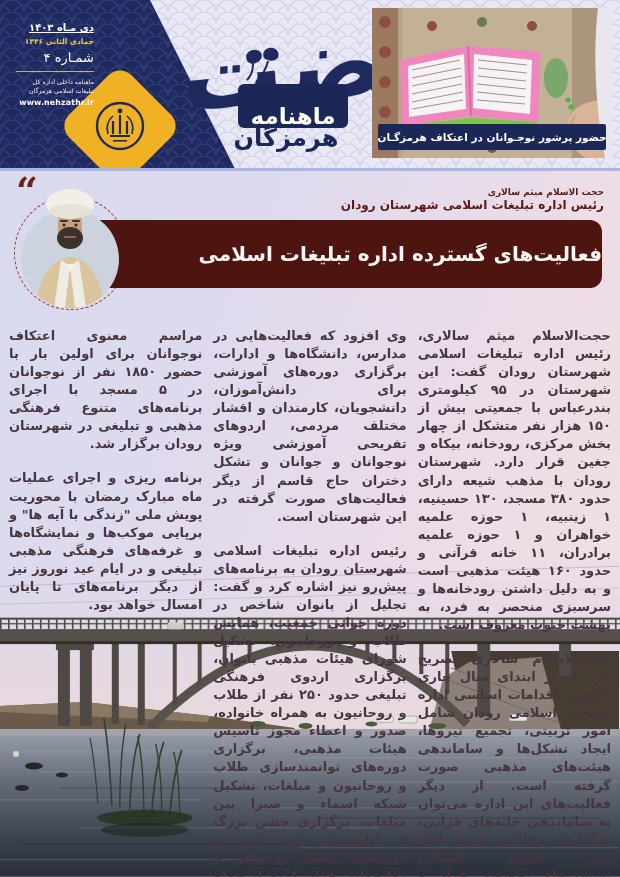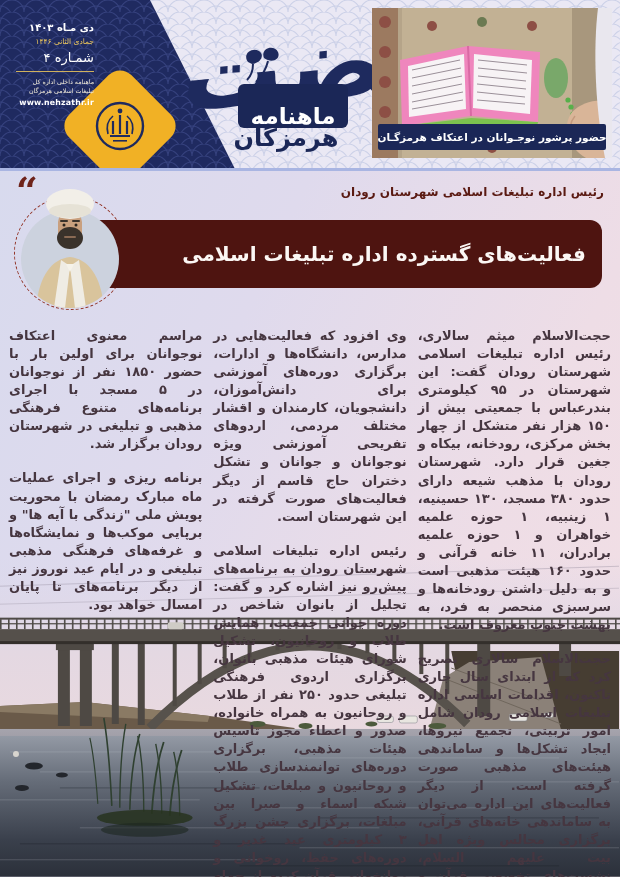--- a/index.html
+++ b/index.html
@@ -10,22 +10,22 @@
   }
   
   .header{position:absolute;left:0;top:0;width:620px;height:171px;overflow:hidden;}
   .hdr-bg{position:absolute;left:0;top:0;}
   .calli{
     position:absolute;left:183px;top:14px;z-index:1;color:#1e2a5e;
     font-size:100px;font-weight:bold;line-height:1;
     transform:skewX(-6deg) rotate(-5deg);white-space:nowrap;direction:rtl;
   }
   .date-block{position:absolute;left:10px;top:22px;width:84px;z-index:4;direction:rtl;text-align:right;color:#fff;}
-  .date-line1{font-size:10px;font-weight:bold;letter-spacing:.5px;}
-  .date-line2{font-size:7.5px;color:#eec85c;margin-top:4px;font-weight:normal;}
+  .date-line1{font-size:10px;font-weight:bold;letter-spacing:.5px;text-decoration:underline;}
+  .date-line2{font-size:7.5px;color:#eec85c;margin-top:4px;font-weight:bold;}
   .date-line3{font-size:13px;font-weight:normal;margin-top:4px;}
   .date-div{border-top:1px solid rgba(238,200,92,.85);margin:6px 0 5px 6px;}
   .org-line{font-size:6.3px;color:#f3ecd9;line-height:1.5;}
   .site-line{font-size:7.8px;font-weight:bold;color:#fff;margin-top:2px;letter-spacing:.2px;}
   .diamond{
     position:absolute;left:76px;top:82px;width:88px;height:88px;z-index:3;
     background:#f1b125;border-radius:16px;transform:rotate(45deg);
     box-shadow:0 0 0 1px rgba(0,0,0,.04);
   }
   .diamond-inner{position:absolute;inset:0;display:flex;align-items:center;justify-content:center;transform:rotate(-45deg);}
@@ -47,21 +47,21 @@
   }
   .hdr-sep{position:absolute;left:0;top:168px;width:620px;height:3px;background:#a9b5e2;z-index:5;}
   
   .quote-glyph{
     position:absolute;left:16px;top:172px;z-index:2;color:#6e231a;
     font-family:"DejaVu Serif",serif;font-weight:bold;font-size:38px;line-height:1;
   }
   .dashed-ring{position:absolute;left:14px;top:196px;width:112px;height:112px;border:1.6px dashed #93362a;border-radius:50%;z-index:1;}
   .band{
     position:absolute;left:56px;top:220px;width:546px;height:68px;background:#4e1410;border-radius:12px;z-index:2;
-    display:flex;flex-direction:column;align-items:center;justify-content:center;padding-left:110px;box-sizing:border-box;
+    display:flex;flex-direction:column;justify-content:center;padding-left:110px;box-sizing:border-box;
   }
   .band .h1{color:#fbf7f4;font-size:20px;font-weight:bold;direction:rtl;line-height:30px;white-space:nowrap;}
   .band .h2{color:#fbf7f4;font-size:21px;font-weight:bold;direction:rtl;line-height:31px;white-space:nowrap;}
   .kicker{position:absolute;right:16px;top:186px;z-index:2;text-align:right;direction:rtl;color:#5a1a12;}
   .kicker .k1{font-size:9px;font-weight:bold;line-height:13px;}
   .kicker .k2{font-size:12px;font-weight:bold;line-height:13px;}
   .portrait{position:absolute;left:20px;top:180px;z-index:3;}
   
   .article{
     position:absolute;left:9px;right:9px;top:311px;z-index:1;
@@ -200,20 +200,21 @@
       <div class="photo-caption">حضور پرشور نوجـوانان در اعتکاف هرمزگـان</div>
     </div>
 
     <div class="hdr-sep"></div>
   </div>
 
   <div class="quote-glyph">“</div>
   <div class="dashed-ring"></div>
 
   <div class="kicker">
+    <div class="k1">حجت الاسلام میثم سالاری</div>
     <div class="k2">رئیس اداره تبلیغات اسلامی شهرستان رودان</div>
   </div>
 
   <div class="band">
     <div class="h1">فعالیت‌های گسترده اداره تبلیغات اسلامی</div>
   </div>
 
   <svg class="portrait" width="100" height="128" viewBox="0 0 100 128">
     <defs>
       <clipPath id="portClip">

